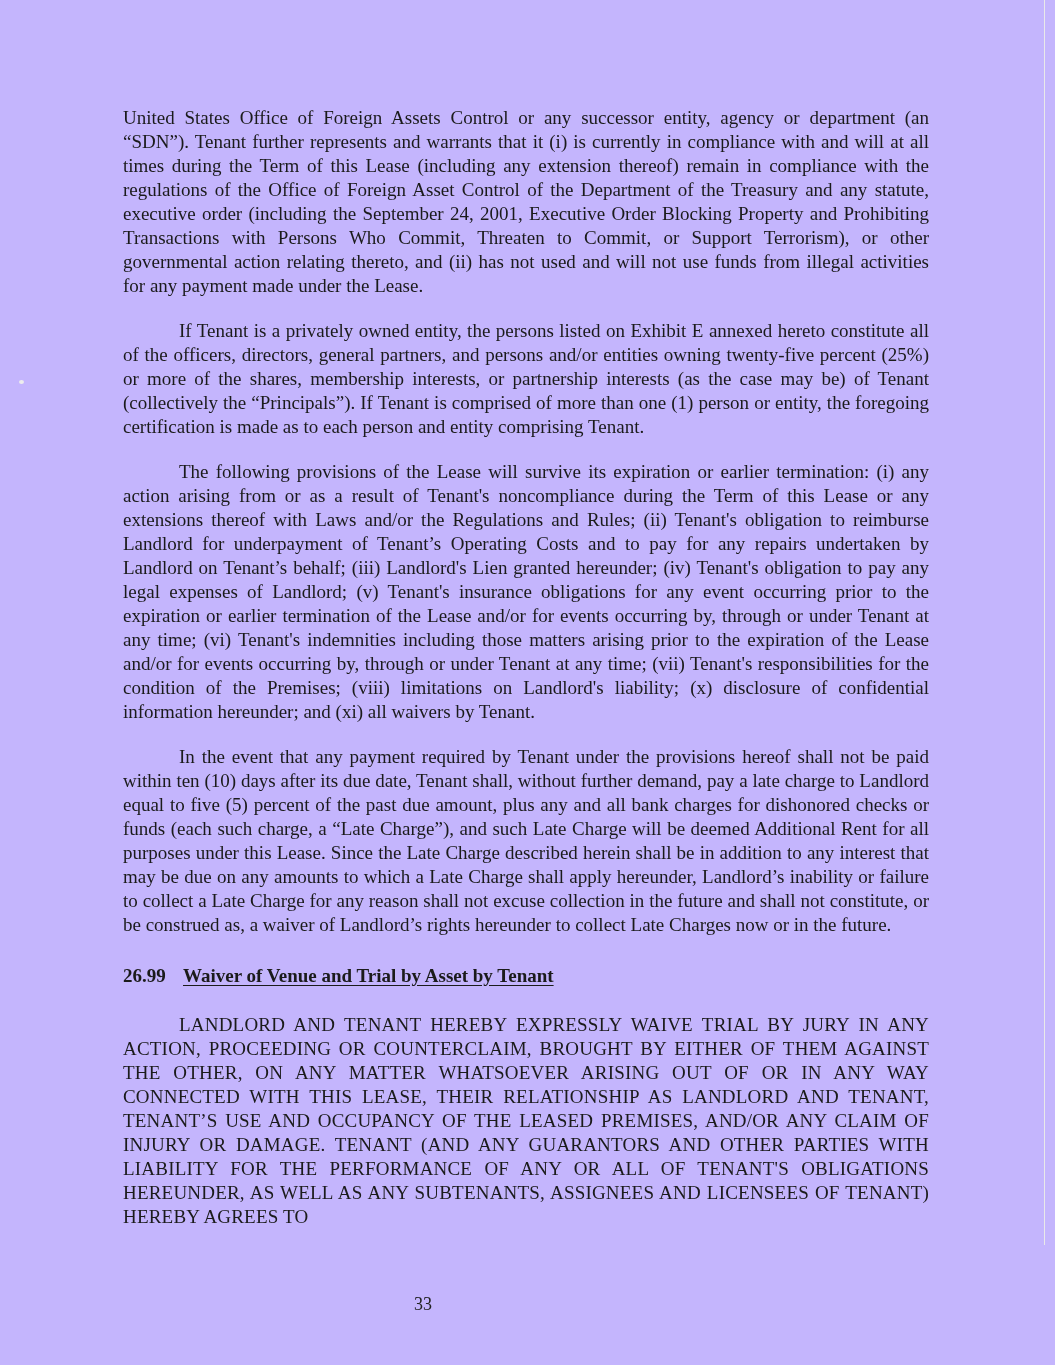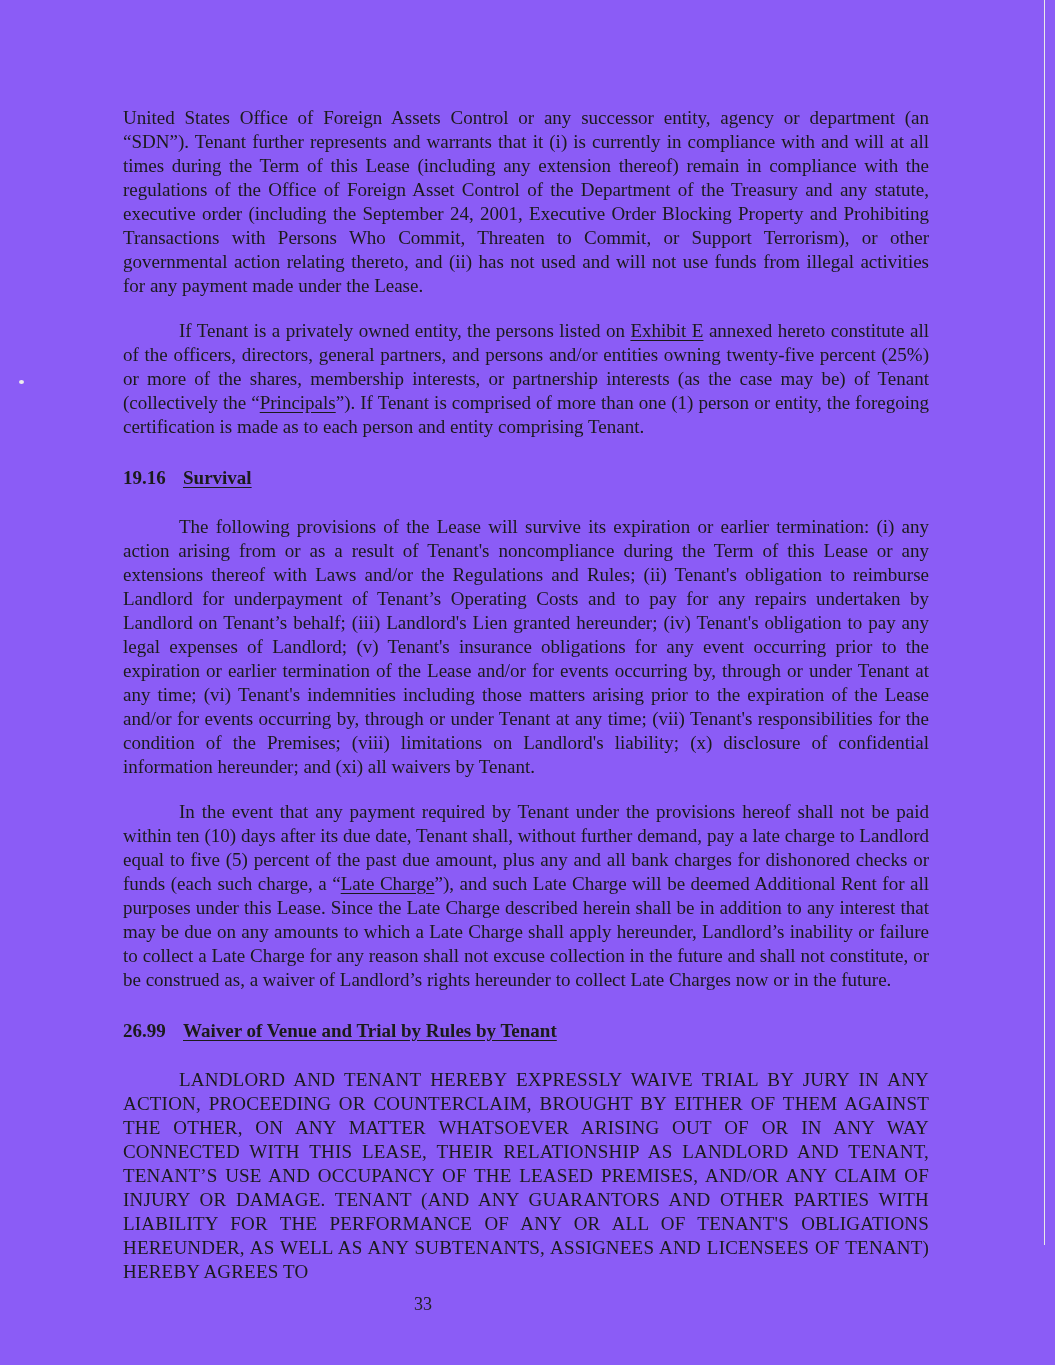--- a/index.html
+++ b/index.html
@@ -4,42 +4,41 @@
 <style>
   html, body {
     margin: 0;
     padding: 0;
     background: #ffffff;
   }
   .page {
     position: relative;
     width: 1055px;
     height: 1365px;
-    background: #8b5cf6;
+    background: #c4b5fd;
     overflow: hidden;
     font-family: "Liberation Serif", serif;
     color: #1b1b1b;
   }
   .content {
     position: absolute;
     left: 123px;
     top: 106px;
     width: 806px;
   }
   p.body-para {
     margin: 0 0 21px 0;
     font-size: 19px;
     line-height: 24px;
     text-align: justify;
   }
   p.indent {
     text-indent: 56px;
   }
   .u {
-    text-decoration: underline;
     text-underline-offset: 3px;
   }
   p.sec-heading {
     margin: 27px 0 25px 0;
     font-size: 19px;
     line-height: 24px;
     font-weight: bold;
     text-align: left;
     text-indent: 0;
   }
@@ -91,28 +90,27 @@
 
   <div class="scan-line-right"></div>
   <div class="scan-speck"></div>
 
   <div class="content">
 
     <p class="body-para"><span>United States Office of Foreign Assets Control or any successor entity, agency or department (an “SDN”). Tenant further represents and warrants that it (i) is currently in compliance with and will at all times during the Term of this Lease (including any extension thereof) remain in compliance with the regulations of the Office of Foreign Asset Control of the Department of the Treasury and any statute, executive order (including the September 24, 2001, Executive Order Blocking Property and Prohibiting Transactions with Persons Who Commit, Threaten to Commit, or Support Terrorism), or other governmental action relating thereto, and (ii) has not used and will not use funds from illegal activities for any payment made under the Lease.</span></p>
 
     <p class="body-para indent"><span>If Tenant is a privately owned entity, the persons listed on </span><span class="u">Exhibit E</span><span> annexed hereto constitute all of the officers, directors, general partners, and persons and/or entities owning twenty-five percent (25%) or more of the shares, membership interests, or partnership interests (as the case may be) of Tenant (collectively the “</span><span class="u">Principals</span><span>”).  If Tenant is comprised of more than one (1) person or entity, the foregoing certification is made as to each person and entity comprising Tenant.</span></p>
 
-    <p class="sec-heading"><span class="sec-num">19.16</span><span class="sec-title">Survival</span></p>
 
     <p class="body-para indent"><span>The following provisions of the Lease will survive its expiration or earlier termination: (i) any action arising from or as a result of Tenant's noncompliance during the Term of this Lease or any extensions thereof with Laws and/or the Regulations and Rules; (ii) Tenant's obligation to reimburse Landlord for underpayment of Tenant’s Operating Costs and to pay for any repairs undertaken by Landlord on Tenant’s behalf; (iii) Landlord's Lien granted hereunder; (iv) Tenant's obligation to pay any legal expenses of Landlord; (v) Tenant's insurance obligations for any event occurring prior to the expiration or earlier termination of the Lease and/or for events occurring by, through or under Tenant at any time; (vi) Tenant's indemnities including those matters arising prior to the expiration of the Lease and/or for events occurring by, through or under Tenant at any time; (vii) Tenant's responsibilities for the condition of the Premises; (viii) limitations on Landlord's liability; (x) disclosure of confidential information hereunder; and (xi) all waivers by Tenant.</span></p>
 
 
     <p class="body-para indent"><span>In the event that any payment required by Tenant under the provisions hereof shall not be paid within ten (10) days after its due date, Tenant shall, without further demand, pay a late charge to Landlord equal to five (5) percent of the past due amount, plus any and all bank charges for dishonored checks or funds (each such charge, a “</span><span class="u">Late Charge</span><span>”), and such Late Charge will be deemed Additional Rent for all purposes under this Lease. Since the Late Charge described herein shall be in addition to any interest that may be due on any amounts to which a Late Charge shall apply hereunder, Landlord’s inability or failure to collect a Late Charge for any reason shall not excuse collection in the future and shall not constitute, or be construed as, a waiver of Landlord’s rights hereunder to collect Late Charges now or in the future.</span></p>
 
-    <p class="sec-heading"><span class="sec-num">26.99</span><span class="sec-title">Waiver of Venue and Trial by Rules by Tenant</span></p>
+    <p class="sec-heading"><span class="sec-num">26.99</span><span class="sec-title">Waiver of Venue and Trial by Asset by Tenant</span></p>
 
     <p class="body-para indent caps-para"><span>LANDLORD AND TENANT HEREBY EXPRESSLY WAIVE TRIAL BY JURY IN ANY ACTION, PROCEEDING OR COUNTERCLAIM, BROUGHT BY EITHER OF THEM AGAINST THE OTHER, ON ANY MATTER WHATSOEVER ARISING OUT OF OR IN ANY WAY CONNECTED WITH THIS LEASE, THEIR RELATIONSHIP AS LANDLORD AND TENANT, TENANT’S USE AND OCCUPANCY OF THE LEASED PREMISES, AND/OR ANY CLAIM OF INJURY OR DAMAGE.  TENANT (AND ANY GUARANTORS AND OTHER PARTIES WITH LIABILITY FOR THE PERFORMANCE OF ANY OR ALL OF TENANT'S OBLIGATIONS HEREUNDER, AS WELL AS ANY SUBTENANTS, ASSIGNEES AND LICENSEES OF TENANT) HEREBY AGREES TO</span></p>
 
   </div>
 
   <div class="page-footer">33</div>
 
 </div>
 
 </body></html>

